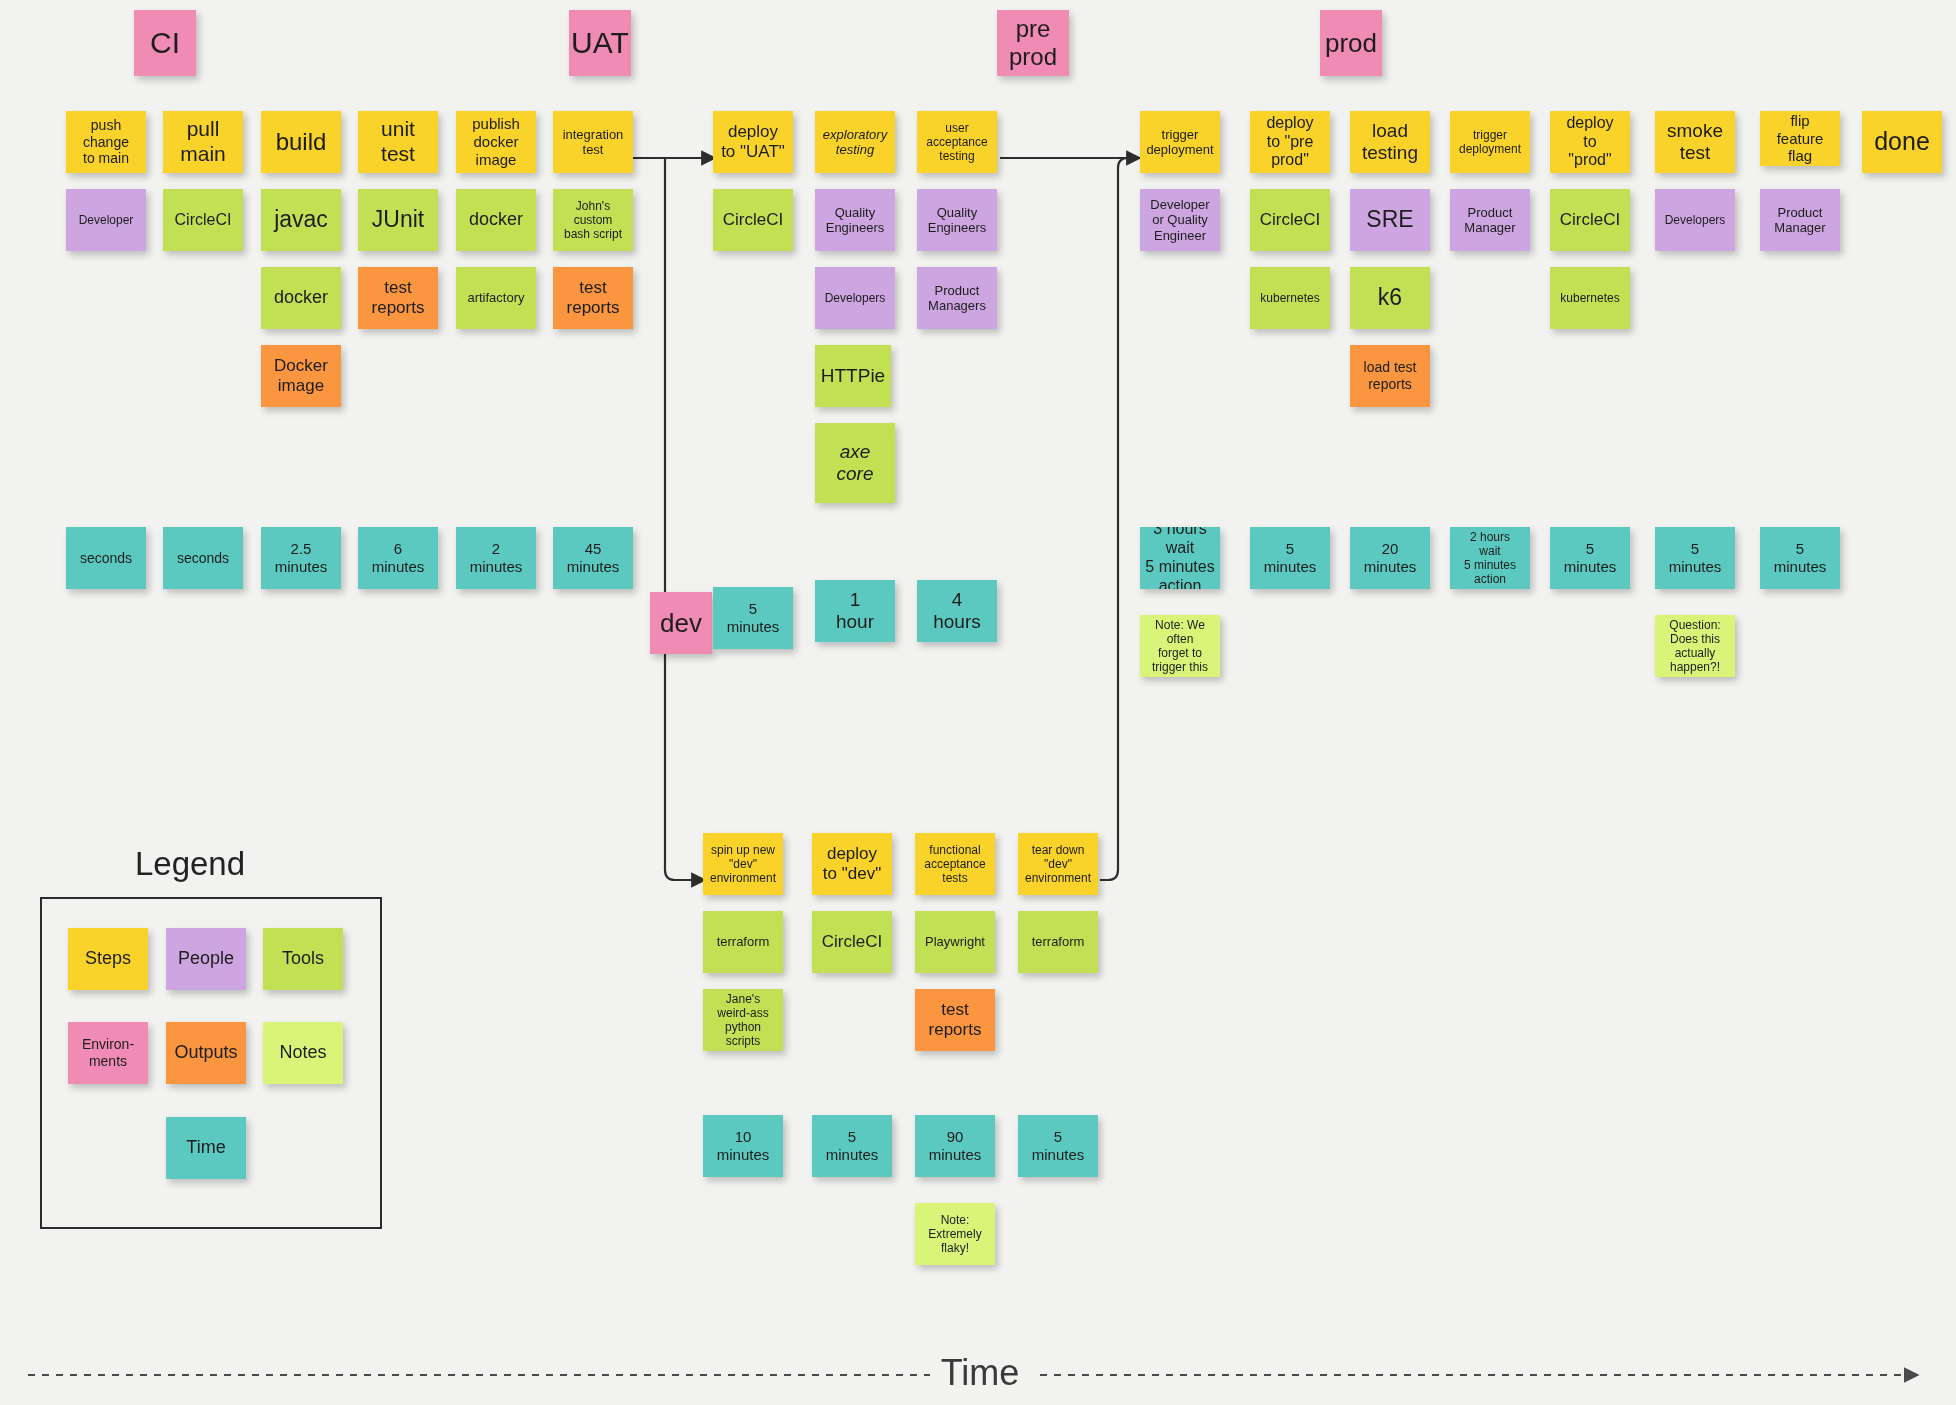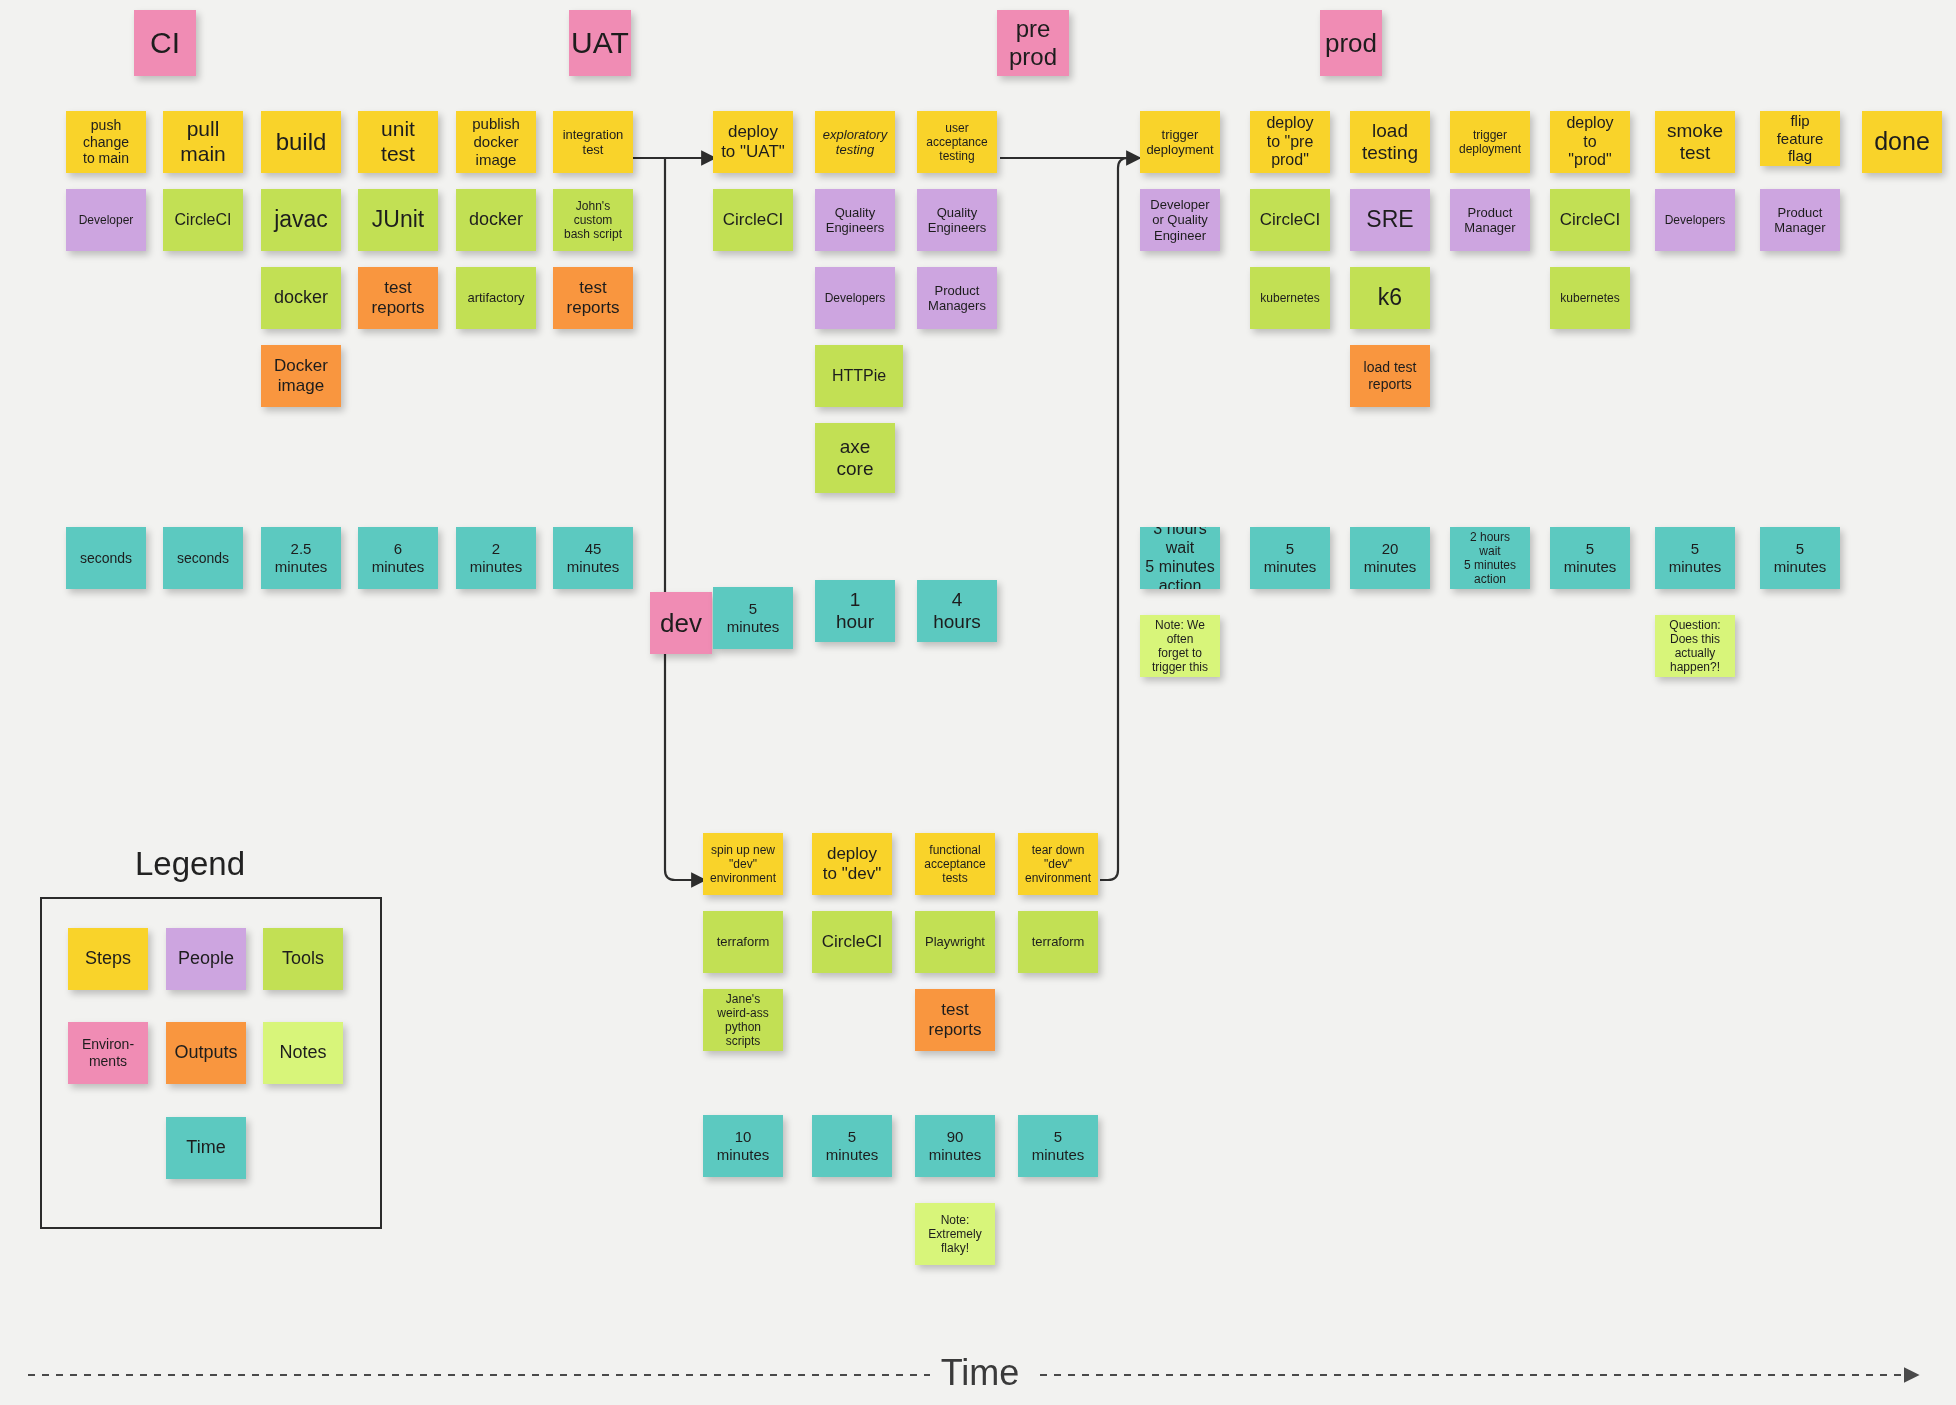--- a/index.html
+++ b/index.html
@@ -160,22 +160,22 @@
       <div class="note c-step" style="left: 713px; top: 111px; width: 80px; height: 62px; font-size: 17px;">deploy
 to "UAT"</div>
       <div class="note c-tool" style="left: 713px; top: 189px; width: 80px; height: 62px; font-size: 17px;">CircleCI</div>
       <div class="note c-time" style="left: 713px; top: 587px; width: 80px; height: 62px; font-size: 15px;">5
 minutes</div>
       <div class="note c-step" style="left: 815px; top: 111px; width: 80px; height: 62px; font-size: 13px; font-style: italic;">exploratory
 testing</div>
       <div class="note c-people" style="left: 815px; top: 189px; width: 80px; height: 62px; font-size: 13px;">Quality
 Engineers</div>
       <div class="note c-people" style="left: 815px; top: 267px; width: 80px; height: 62px; font-size: 12px;">Developers</div>
-      <div class="note c-tool" style="left: 815px; top: 345px; width: 88px; height: 62px; font-size: 16px;">HTTPie</div>
-      <div class="note c-tool" style="left: 815px; top: 423px; width: 80px; height: 70px; font-size: 19px;">axe
+      <div class="note c-tool" style="left: 815px; top: 345px; width: 76px; height: 62px; font-size: 19px;">HTTPie</div>
+      <div class="note c-tool" style="left: 815px; top: 423px; width: 80px; height: 80px; font-size: 19px; font-style: italic;">axe
 core</div>
       <div class="note c-time" style="left: 815px; top: 580px; width: 80px; height: 62px; font-size: 19px;">1
 hour</div>
       <div class="note c-step" style="left: 917px; top: 111px; width: 80px; height: 62px; font-size: 12px;">user
 acceptance
 testing</div>
       <div class="note c-people" style="left: 917px; top: 189px; width: 80px; height: 62px; font-size: 13px;">Quality
 Engineers</div>
       <div class="note c-people" style="left: 917px; top: 267px; width: 80px; height: 62px; font-size: 13px;">Product
 Managers</div>

